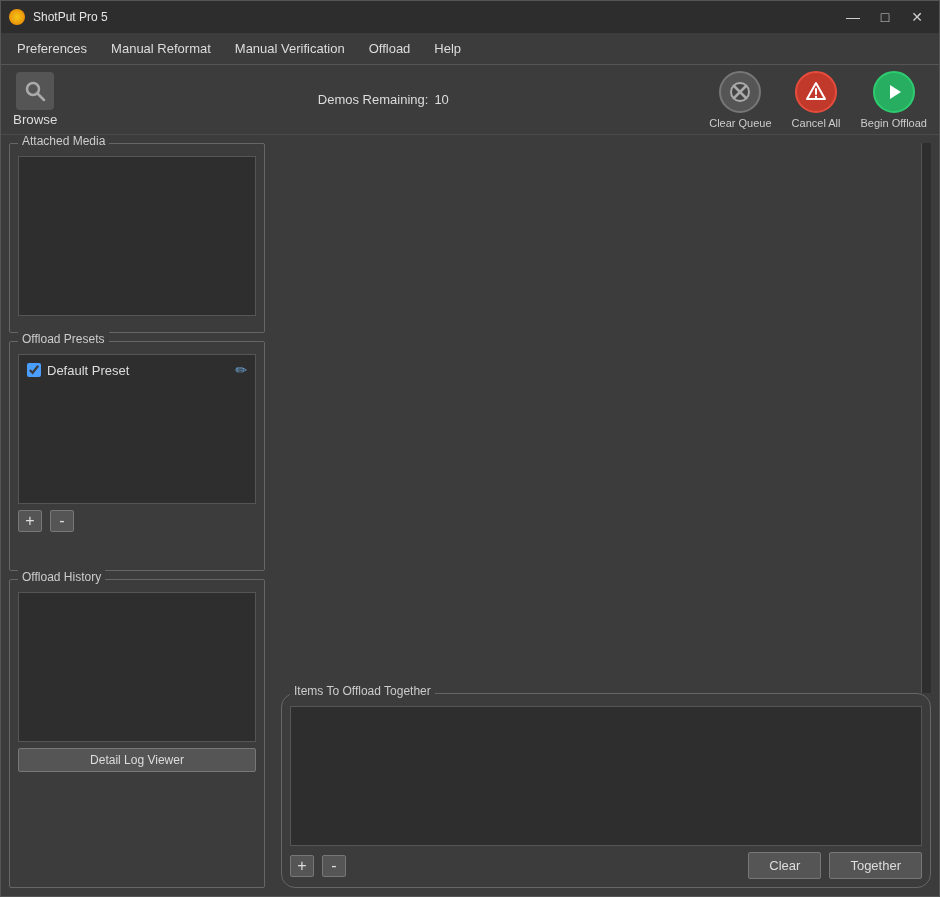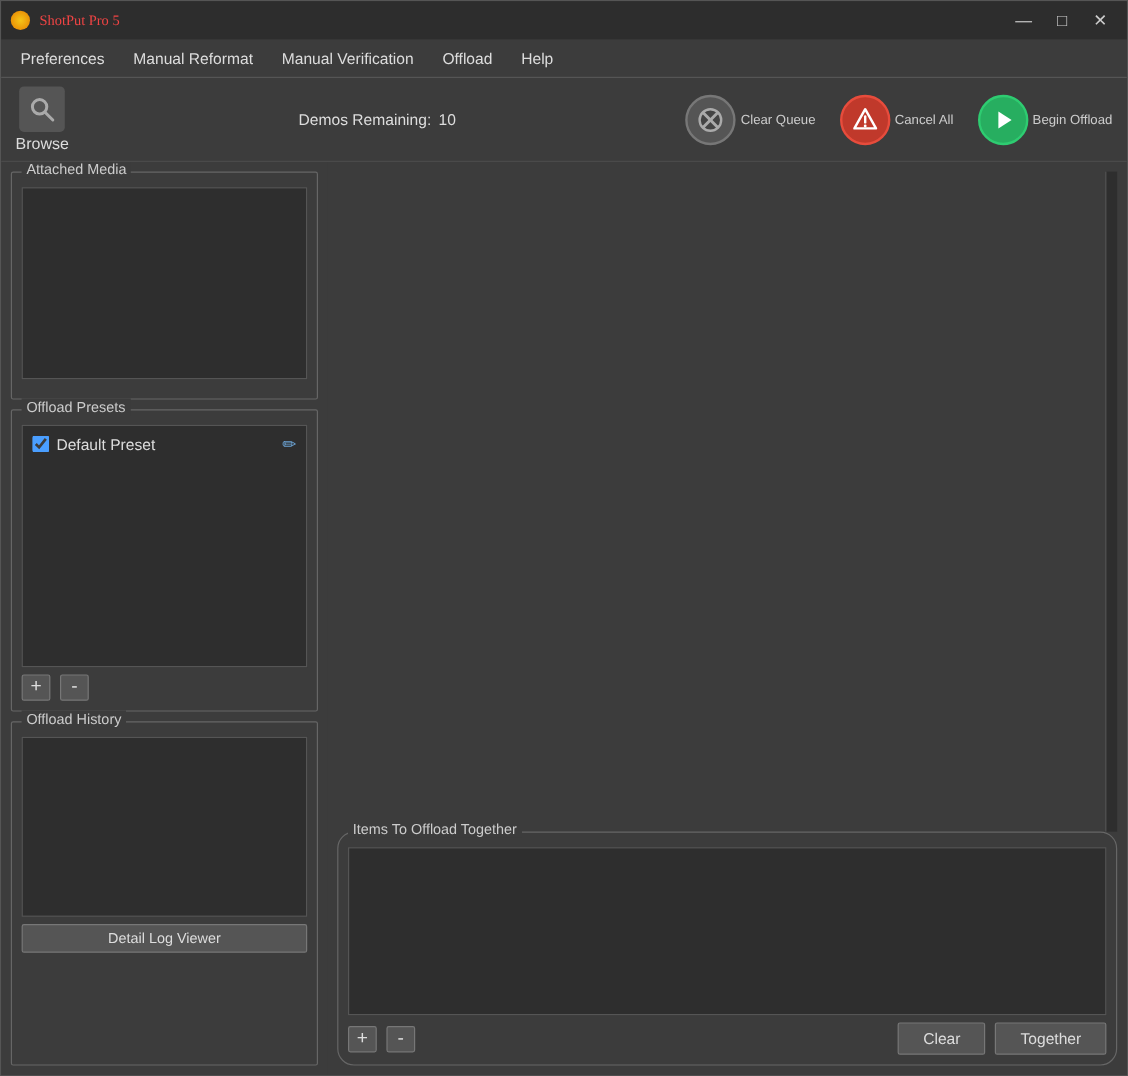--- a/index.html
+++ b/index.html
@@ -35,23 +35,22 @@
       align-items: center;
       gap: 8px;
     }
     .app-icon {
       width: 16px;
       height: 16px;
       background: radial-gradient(circle, #f5c518, #e67e00);
       border-radius: 50%;
     }
     .titlebar-title {
-      color: #ef4444;
+      color: #e5e5e5;
       font-size: 12px;
-      font-family: Liberation Serif, serif;
     }
     .titlebar-controls {
       display: flex;
       gap: 4px;
     }
     .titlebar-btn {
       width: 28px;
       height: 20px;
       background: transparent;
       border: none;
@@ -114,21 +113,21 @@
       height: 38px;
       background: #555;
       border-radius: 4px;
       display: flex;
       align-items: center;
       justify-content: center;
       font-size: 22px;
     }
     .toolbar-action {
       display: flex;
-      flex-direction: row;
+      flex-direction: column;
       align-items: center;
       gap: 4px;
       cursor: pointer;
     }
     .toolbar-action span {
       font-size: 11px;
       color: #ccc;
     }
     .action-icon-circle {
       width: 42px;
@@ -189,21 +188,21 @@
       width: 100%;
       height: 160px;
       background: #2e2e2e;
       border: 1px solid #555;
     }
     .presets-panel {
       flex: 0 0 230px;
     }
     .preset-list {
       width: 100%;
-      height: 202px;
+      height: 150px;
       background: #2e2e2e;
       border: 1px solid #555;
       padding: 4px;
     }
     .preset-item {
       display: flex;
       align-items: center;
       gap: 6px;
       padding: 3px 4px;
     }

